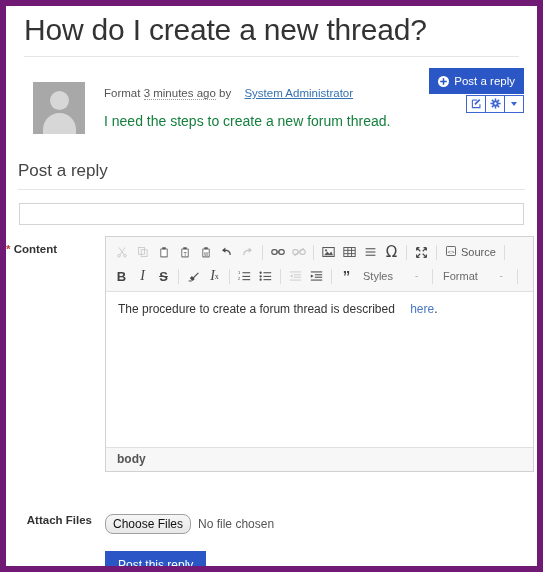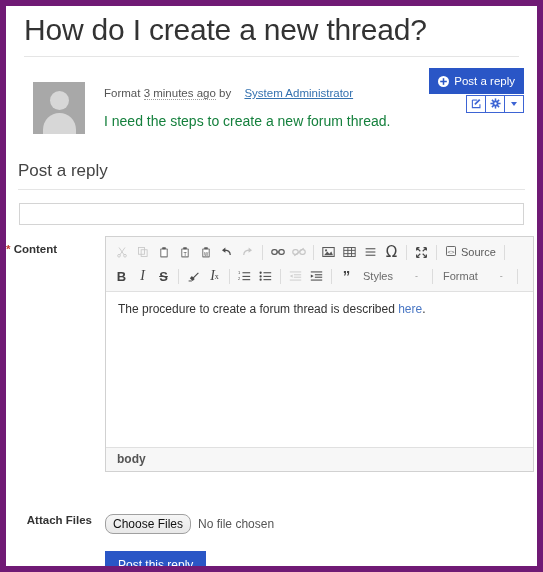--- a/index.html
+++ b/index.html
@@ -267,21 +267,21 @@
   .editor-content {
     min-height: 155px;
     height: 155px;
     padding: 9px 12px;
     font-size: 12px;
     color: #333333;
     line-height: 17px;
     background: #fff;
     box-sizing: border-box;
   }
-  .editor-content a { color: #4a77c4; text-decoration: none; }
+  .editor-content a { color: #4a77c4; text-decoration: none; margin-left: 12px; }
   .editor-footer {
     background: #f7f7f7;
     border-top: 1px solid #e0e0e0;
     font-size: 12px;
     font-weight: bold;
     color: #555555;
     padding: 4px 0 4px 11px;
     height: 15px;
     line-height: 15px;
   }

